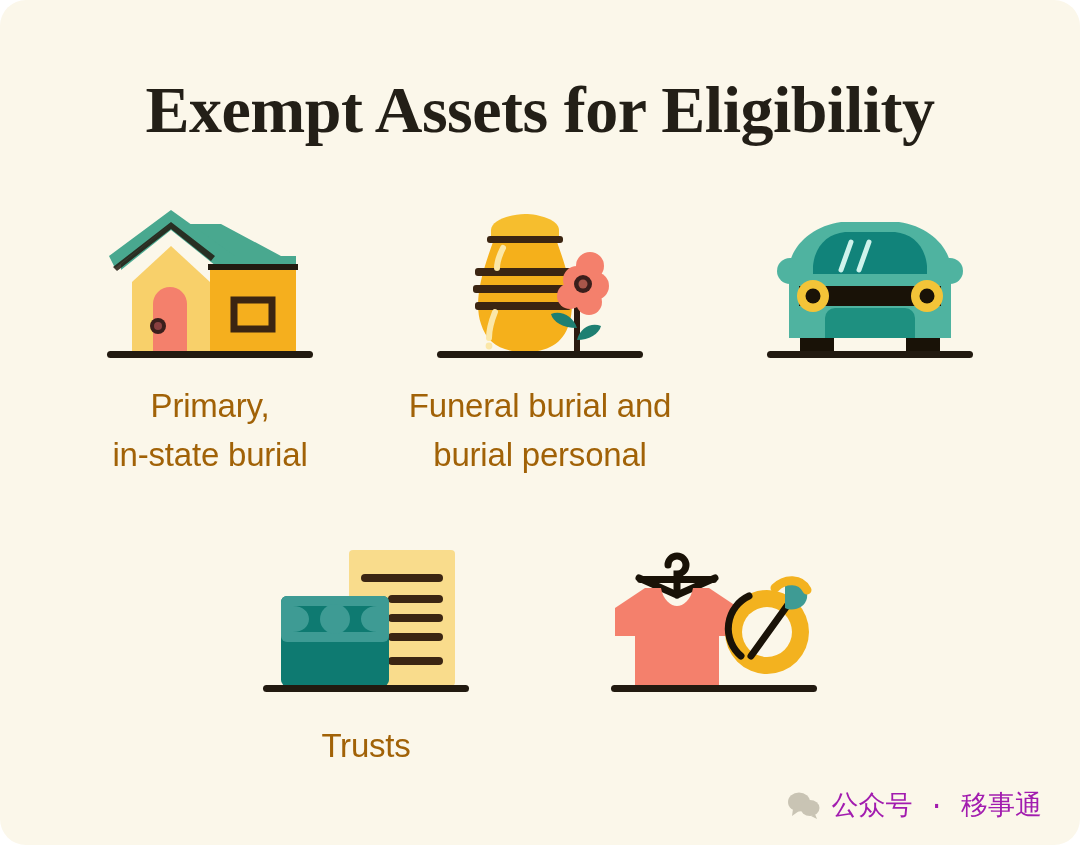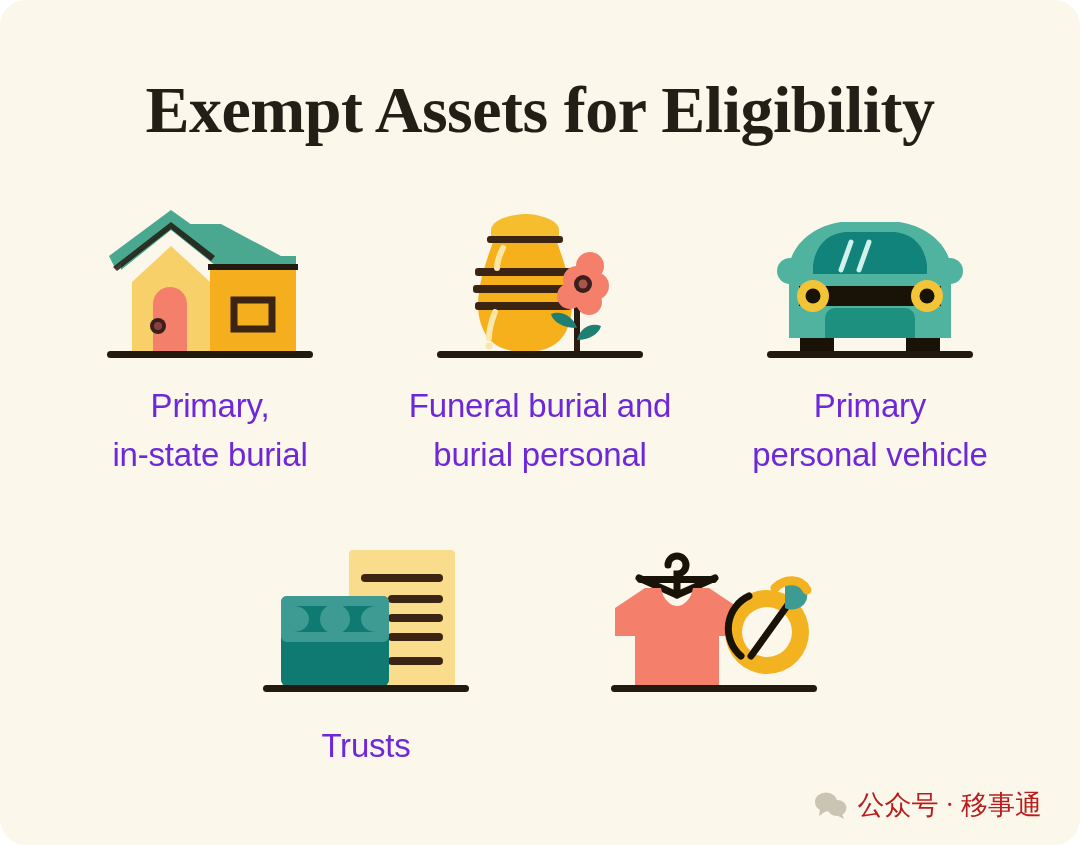--- a/index.html
+++ b/index.html
@@ -55,33 +55,33 @@
     bottom:0;
     height:7px;
     background:#221A10;
     border-radius:4px;
   }
   .label{
     margin-top:24px;
     text-align:center;
     font-size:33px;
     line-height:1.48;
-    color:#6d28d9;
+    color:#a16207;
     font-family:"Liberation Sans", sans-serif;
     letter-spacing:-0.2px;
   }
   .row-2 .label{margin-top:30px;}
   .watermark{
     position:absolute;
     right:38px;bottom:22px;
     display:flex;align-items:center;
     gap:10px;
-    color:#b91c1c;
+    color:#a21caf;
     font-size:27px;
-    font-family:Liberation Serif, serif;
+    font-family:Liberation Mono, monospace;
     white-space:nowrap;
   }
   .wm-icon{display:block;}
   svg{display:block;}
 </style>
 </head>
 <body>
 
 <div class="card">
 
@@ -180,24 +180,20 @@
           <rect x="44" y="78" width="142" height="20" fill="#191207"></rect>
 
           <path d="M70 130 L70 110 a10 10 0 0 1 10 -10 L150 100 a10 10 0 0 1 10 10 L160 130 Z" fill="#1E9080"></path>
 
           <circle cx="58" cy="88" r="16" fill="#F3C438"></circle>
           <circle cx="58" cy="88" r="7.5" fill="#191207"></circle>
           <circle cx="172" cy="88" r="16" fill="#F3C438"></circle>
           <circle cx="172" cy="88" r="7.5" fill="#191207"></circle>
         </svg>
         <div class="ground"></div>
-      </div>
-      <div class="label">
-        <div>Primary</div>
-        <div>personal vehicle</div>
       </div>
     </div>
 
   </div>
 
   <div class="grid-row row-2">
 
     <div class="cell">
       <div class="icon-box">
         <svg width="230" height="152" viewBox="0 0 230 152">

